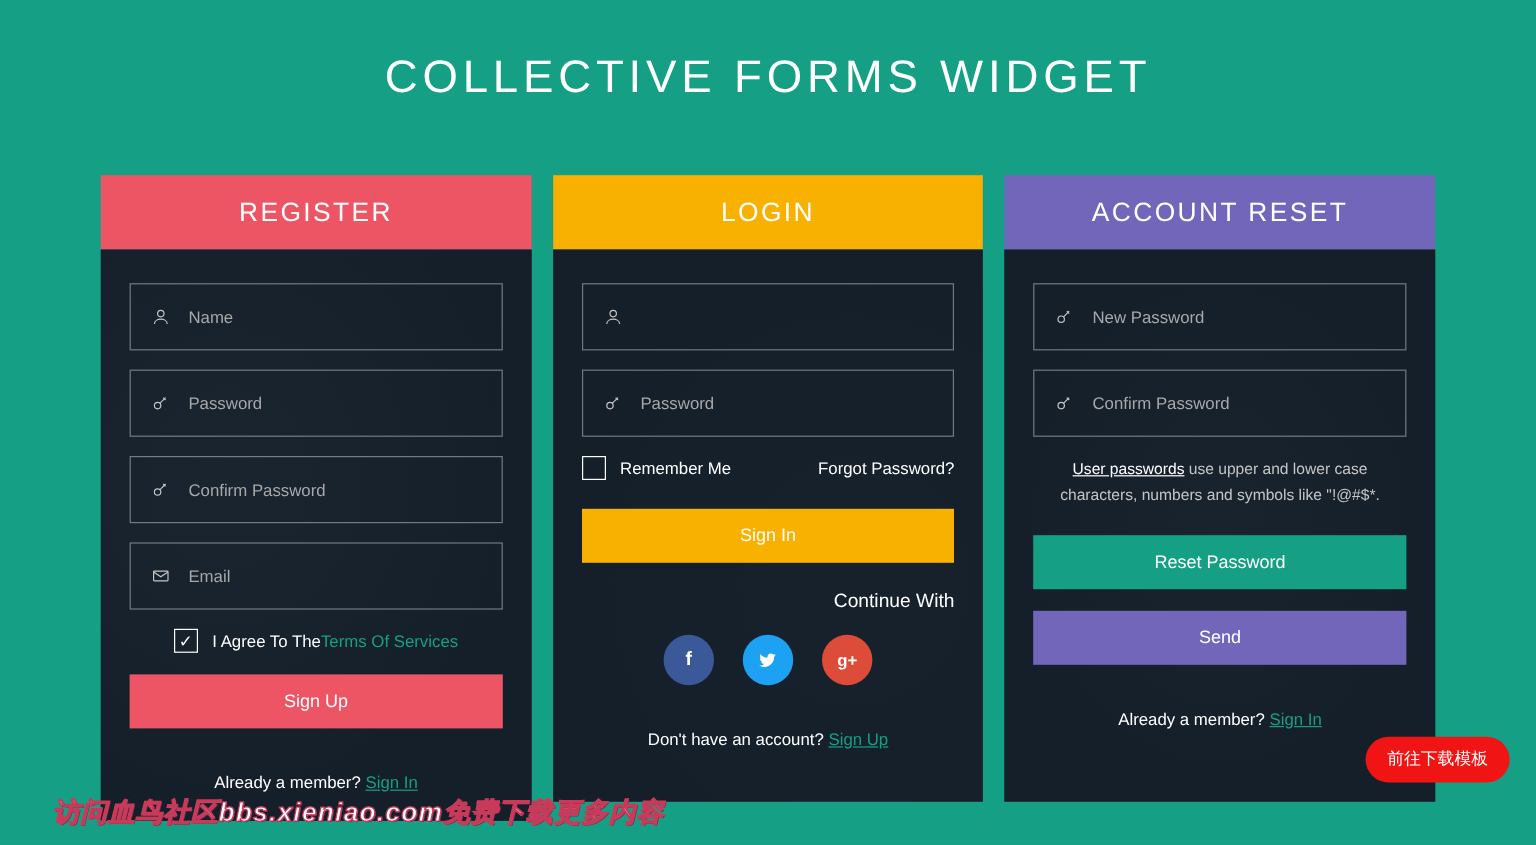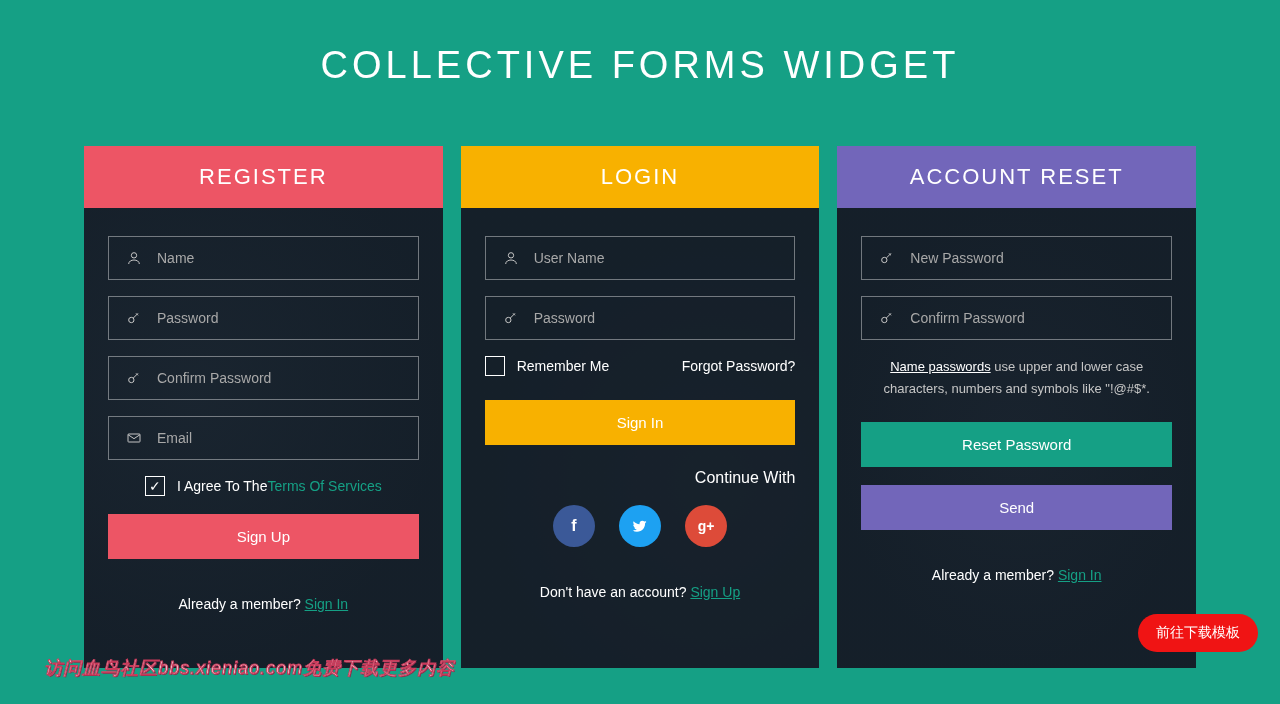--- a/index.html
+++ b/index.html
@@ -8,21 +8,21 @@
 .cards{display:flex;justify-content:center;gap:18px;padding:0 84px}
 .card{flex:1;min-width:0}
 .card-header{text-align:center;color:#fff;font-size:22px;letter-spacing:2px;padding:18px 0;font-weight:400}
 .h-red{background:#ed5565}
 .h-yellow{background:#f8b100}
 .h-purple{background:#7266ba}
 .card-body{background:#1a2530;padding:28px 24px 24px;position:relative;min-height:460px}
 .card-body.bg1{background:linear-gradient(rgba(20,30,40,.85),rgba(20,30,40,.85)),radial-gradient(ellipse at 30% 40%,#3a4a5a 0%,#1a2530 70%)}
 .card-body.bg2{background:linear-gradient(rgba(20,30,40,.85),rgba(20,30,40,.85)),radial-gradient(ellipse at 70% 60%,#2a3540 0%,#1a2530 70%)}
 .card-body.bg3{background:linear-gradient(rgba(20,30,40,.85),rgba(20,30,40,.85)),radial-gradient(ellipse at 50% 50%,#354050 0%,#1a2530 70%)}
-.field{border:1px solid rgba(255,255,255,.4);display:flex;align-items:center;padding:0 14px;height:44px;margin-bottom:16px}
+.field{border:1px solid rgba(255,255,255,.4);display:flex;align-items:center;padding:0 14px;height:56px;margin-bottom:16px}
 .field .icon{color:#c5c5c5;width:22px;display:flex;align-items:center;justify-content:center}
 .field input{flex:1;background:transparent;border:none;outline:none;color:#fff;font-size:14px;margin-left:12px}
 .field input::placeholder{color:#a8a8a8}
 .check-row{display:flex;align-items:center;margin:10px 0 18px;color:#fff;font-size:14px}
 .check-row.center{justify-content:center}
 .checkbox{width:20px;height:20px;border:1.5px solid #fff;margin-right:12px;display:flex;align-items:center;justify-content:center;cursor:pointer}
 .checkbox.checked::after{content:'✓';color:#fff;font-size:14px}
 .link-inline{color:#15a085;text-decoration:none;cursor:pointer}
 .link-u{color:#fff;cursor:pointer}
 .btn{display:block;width:100%;border:none;padding:14px 0;font-size:15px;color:#fff;cursor:pointer;text-align:center}
@@ -36,21 +36,21 @@
 .continue{text-align:right;color:#fff;font-size:16px;margin:24px 0 18px}
 .socials{display:flex;justify-content:center;gap:24px}
 .social{width:42px;height:42px;border-radius:50%;display:flex;align-items:center;justify-content:center;color:#fff;font-weight:bold;cursor:pointer;font-size:16px}
 .fb{background:#3b5998}
 .tw{background:#1da1f2}
 .gp{background:#dd4b39;font-size:14px}
 .hint{text-align:center;color:#c5c5c5;font-size:13px;line-height:1.7;margin:14px 0 22px}
 .hint .u{color:#fff;text-decoration:underline}
 .btn+.btn{margin-top:18px}
 .dl-btn{position:absolute;right:22px;bottom:52px;background:#f01414;color:#fff;padding:10px 18px;border-radius:20px;font-size:14px;cursor:pointer}
-.watermark{position:absolute;left:44px;bottom:24px;font-size:18px;font-weight:normal;color:#fff;-webkit-text-stroke:1px #c83a5a;text-shadow:1px 1px 0 #8a2a4a;font-style:italic;letter-spacing:1px}
+.watermark{position:absolute;left:44px;bottom:12px;font-size:22px;font-weight:bold;color:#fff;-webkit-text-stroke:1px #c83a5a;text-shadow:1px 1px 0 #8a2a4a;font-style:italic;letter-spacing:1px}
 svg{width:16px;height:16px}
 </style>
 </head>
 <body>
 
 <h1 class="page-title">COLLECTIVE FORMS WIDGET</h1>
 
 <div class="cards">
 
   <div class="card">
@@ -107,21 +107,20 @@
   <div class="card">
     <div class="card-header h-yellow">LOGIN</div>
     <div class="card-body bg2">
       <div class="field">
         <span class="icon">
             <svg viewBox="0 0 24 24" fill="none" stroke="currentColor" stroke-width="1.5">
               <circle cx="12" cy="8" r="4"></circle>
               <path d="M4 21c0-4 4-6 8-6s8 2 8 6"></path>
             </svg>
           </span>
-        <input placeholder="User Name" style="">
       </div>
       <div class="field">
         <span class="icon">
             <svg viewBox="0 0 24 24" fill="none" stroke="currentColor" stroke-width="1.5">
               <circle cx="8" cy="15" r="4"></circle>
               <path d="M11 12l7-7m-3 0l3 3"></path>
             </svg>
           </span>
         <input type="password" placeholder="Password" style="">
       </div>
@@ -164,21 +163,21 @@
       <div class="field">
         <span class="icon">
             <svg viewBox="0 0 24 24" fill="none" stroke="currentColor" stroke-width="1.5">
               <circle cx="8" cy="15" r="4"></circle>
               <path d="M11 12l7-7m-3 0l3 3"></path>
             </svg>
           </span>
         <input type="password" placeholder="Confirm Password" style="">
       </div>
       <div class="hint">
-        <span class="u">Name passwords</span><span> use upper and lower case characters, numbers and symbols like "!@#$*.</span>
+        <span class="u">User passwords</span><span> use upper and lower case characters, numbers and symbols like "!@#$*.</span>
       </div>
       <button class="btn btn-teal">Reset Password</button>
       <button class="btn btn-purple">Send</button>
       <div class="footer-text">
         <span>Already a member? </span><a>Sign In</a>
       </div>
     </div>
   </div>
 
 </div>

